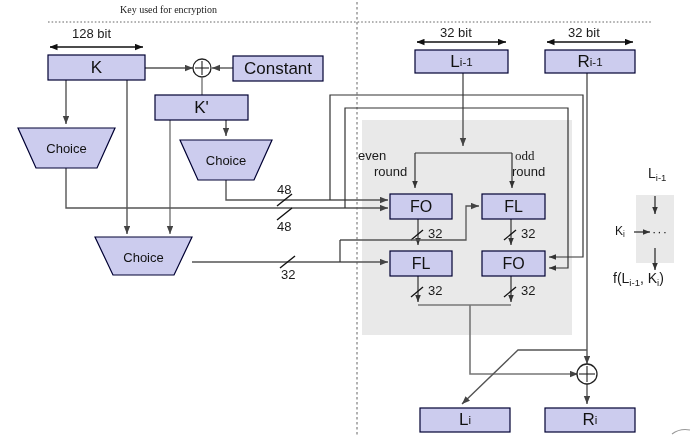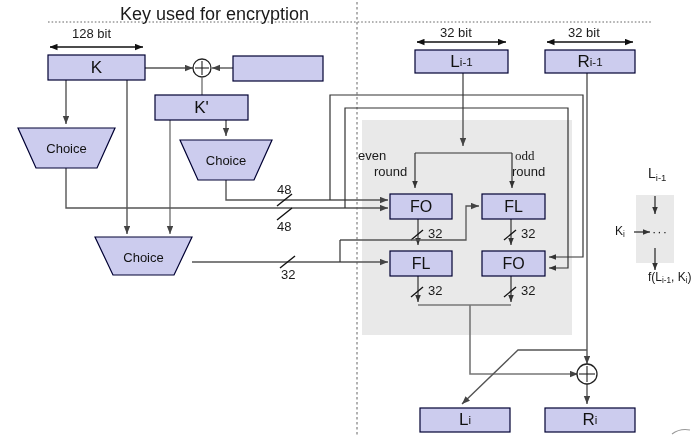--- a/index.html
+++ b/index.html
@@ -1,20 +1,20 @@
 <!DOCTYPE html>
 <html><head>
 <meta charset="utf-8">
 <style>
   html,body{margin:0;padding:0;background:#ffffff;}
   body{font-family:"Liberation Sans","DejaVu Sans",sans-serif;}
   #stage{position:relative;width:700px;height:439px;background:#fff;overflow:hidden;}
   #svgroot{position:absolute;left:0;top:0;width:700px;height:439px;}
   .lbl{position:absolute;color:#1a1a1a;white-space:nowrap;}
-  .title{font-size:18px;}
+  .title{font-size:10px;font-family:Liberation Serif, serif;}
   .boxlabel{position:absolute;display:flex;align-items:center;justify-content:center;
             white-space:nowrap;color:#111;}
   sub{font-size:0.68em;vertical-align:-0.28em;}
 </style>
 </head>
 <body>
 
 <div id="stage">
 
   <svg id="svgroot" viewBox="0 0 700 439">
@@ -140,20 +140,21 @@
     <path d="M672,434 q8,-6 18,-4" fill="none" stroke="#999" stroke-width="1.1"></path>
   </svg>
 
   <div class="lbl title" style="left:120px;top:4px;">Key used for encryption</div>
 
   <div class="lbl" style="left:72px;top:26px;font-size:13px;">128 bit</div>
   <div class="lbl" style="left:440px;top:25px;font-size:13px;">32 bit</div>
   <div class="lbl" style="left:568px;top:25px;font-size:13px;">32 bit</div>
 
   <div class="boxlabel" style="left:48px;top:55px;width:97px;height:25px;font-size:17px;">K</div>
+  <div class="boxlabel" style="left:233px;top:56px;width:90px;height:25px;font-size:17px;">Constant</div>
   <div class="boxlabel" style="left:155px;top:95px;width:93px;height:25px;font-size:17px;">K'</div>
 
   <div class="boxlabel" style="left:18px;top:136px;width:97px;height:25px;font-size:13px;">Choice</div>
   <div class="boxlabel" style="left:180px;top:148px;width:92px;height:25px;font-size:13px;">Choice</div>
   <div class="boxlabel" style="left:95px;top:245px;width:97px;height:25px;font-size:13px;">Choice</div>
 
   <div class="lbl" style="left:277px;top:182px;font-size:13px;">48</div>
   <div class="lbl" style="left:277px;top:219px;font-size:13px;">48</div>
   <div class="lbl" style="left:281px;top:267px;font-size:13px;">32</div>
 
@@ -190,17 +191,17 @@
       <sub>i</sub>
   </div>
 
   <div class="lbl" style="left:648px;top:165px;font-size:14px;">
     <span>L</span><sub>i-1</sub>
   </div>
   <div class="lbl" style="left:615px;top:224px;font-size:12px;">
     <span>K</span><sub>i</sub>
   </div>
   <div class="lbl" style="left:652px;top:224px;font-size:13px;letter-spacing:1px;">···</div>
-  <div class="lbl" style="left:648px;top:270px;font-size:12px;">
+  <div class="lbl" style="left:613px;top:270px;font-size:14px;">
     <span>f(L</span><sub>i-1</sub><span>, K</span><sub>i</sub><span>)</span>
   </div>
 
 </div>
 
 </body></html>

